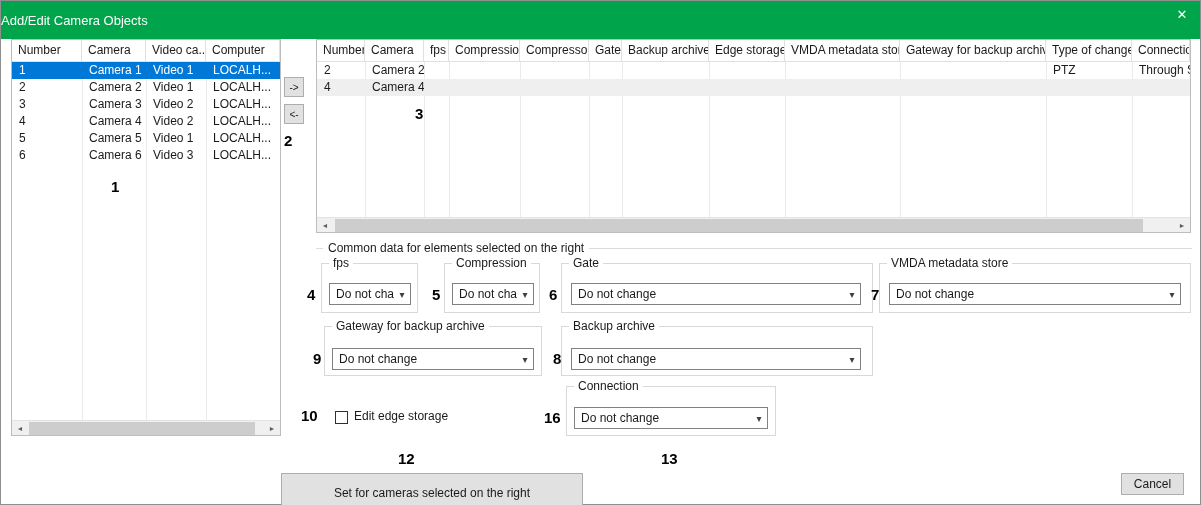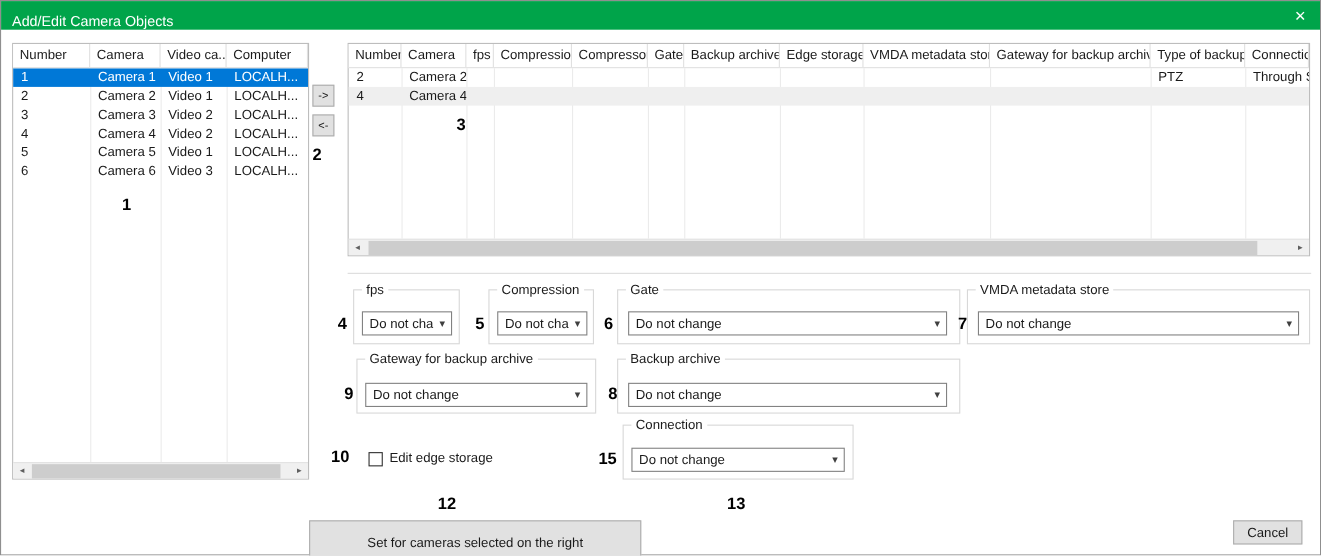--- a/index.html
+++ b/index.html
@@ -1,19 +1,19 @@
 <!DOCTYPE html>
 <html><head>
 <meta charset="utf-8">
 <style>
   *{box-sizing:border-box;margin:0;padding:0}
   html,body{width:1201px;height:505px}
   body{font-family:"Liberation Sans",sans-serif;background:#fff;position:relative;overflow:hidden}
   .window{position:absolute;inset:0;border:1px solid #8f8f8f;background:#fff}
-  .titlebar{position:absolute;left:0;top:0;right:0;height:26px;background:#00a44a;color:#fff;display:flex;align-items:flex-end;padding-left:10px;font-size:13px}
+  .titlebar{position:absolute;left:0;top:0;right:0;height:38px;background:#00a44a;color:#fff;display:flex;align-items:center;font-size:13px}
   .close{position:absolute;right:0;top:0;width:36px;height:26px;display:flex;align-items:center;justify-content:center;font-size:13px;color:#fff}
   .tbl{position:absolute;background:#fff;border:1px solid #bdbdbd}
   .hdr{display:grid;height:22px;position:relative;z-index:2;background:#fff;border-bottom:1px solid #e0e0e0}
   .hdr .hc{font-size:12px;color:#1a1a1a;padding:3px 0 16px 6px;white-space:nowrap;overflow:hidden;border-right:1px solid #e0e0e0}
   .lgrid{grid-template-columns:70px 64px 60px minmax(0,1fr)}
   .rgrid{grid-template-columns:48px 59px 25px 71px 69px 33px 87px 76px 115px 146px 86px minmax(0,1fr)}
   .row{display:grid;height:17px;position:relative;z-index:1}
   .row .c{font-size:12px;color:#1a1a1a;padding:1px 0 0 7px;white-space:nowrap;overflow:hidden}
   .row.sel{background:#0078d7}
   .row.sel .c{color:#fff}
@@ -110,21 +110,21 @@
       <div class="hc">Number</div>
       <div class="hc">Camera</div>
       <div class="hc">fps</div>
       <div class="hc">Compression</div>
       <div class="hc">Compressor</div>
       <div class="hc">Gate</div>
       <div class="hc">Backup archive</div>
       <div class="hc">Edge storage</div>
       <div class="hc">VMDA metadata store</div>
       <div class="hc">Gateway for backup archive</div>
-      <div class="hc">Type of backup</div>
+      <div class="hc">Type of change</div>
       <div class="hc">Connection</div>
     </div>
     <div class="vline" style="left:48px"></div>
     <div class="vline" style="left:107px"></div>
     <div class="vline" style="left:132px"></div>
     <div class="vline" style="left:203px"></div>
     <div class="vline" style="left:272px"></div>
     <div class="vline" style="left:305px"></div>
     <div class="vline" style="left:392px"></div>
     <div class="vline" style="left:468px"></div>
@@ -162,20 +162,21 @@
     </div>
 
     <div class="hscroll">
       <span class="sbtn">◄</span>
       <span class="sthumb" style="left:18px;width:808px"></span>
       <span class="sbtn right">►</span>
     </div>
   </div>
 
   <div class="commonline"></div>
+  <span class="commonlabel">Common data for elements selected on the right</span>
 
   <div class="gb" style="left:320px;top:262px;width:97px;height:50px">
     <span class="gl">fps</span>
   </div>
   <div class="combo" style="left:328px;top:282px;width:82px">
     <span class="val">Do not change</span>
     <span class="arr">▾</span>
   </div>
 
   <div class="gb" style="left:443px;top:262px;width:96px;height:50px">
@@ -235,17 +236,17 @@
   <span class="ann" style="left:110px;top:178px">1</span>
   <span class="ann" style="left:283px;top:132px">2</span>
   <span class="ann" style="left:414px;top:105px">3</span>
   <span class="ann" style="left:306px;top:286px">4</span>
   <span class="ann" style="left:431px;top:286px">5</span>
   <span class="ann" style="left:548px;top:286px">6</span>
   <span class="ann" style="left:870px;top:286px">7</span>
   <span class="ann" style="left:552px;top:350px">8</span>
   <span class="ann" style="left:312px;top:350px">9</span>
   <span class="ann" style="left:300px;top:407px">10</span>
-  <span class="ann" style="left:543px;top:409px">15</span>
+  <span class="ann" style="left:543px;top:409px">16</span>
   <span class="ann" style="left:397px;top:450px">12</span>
   <span class="ann" style="left:660px;top:450px">13</span>
 
 </div>
 
 </body></html>

